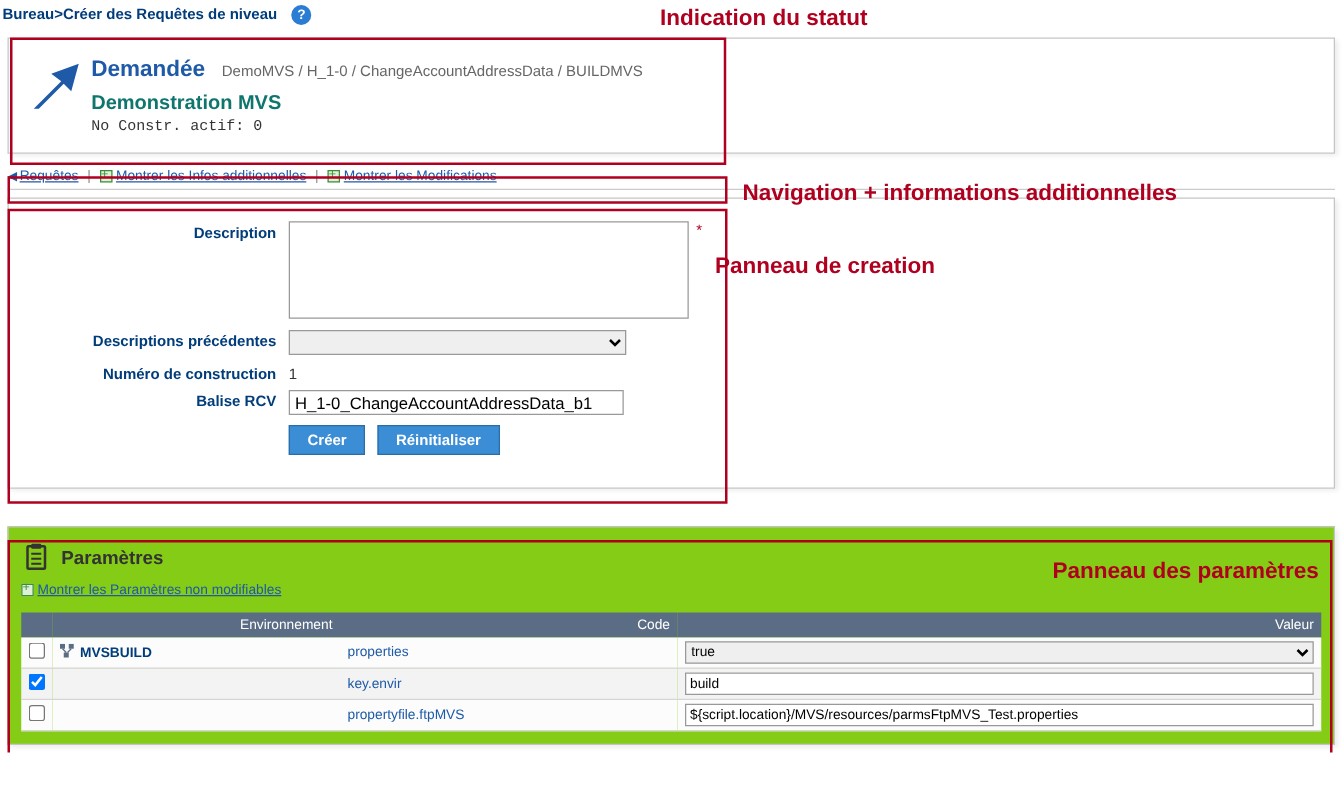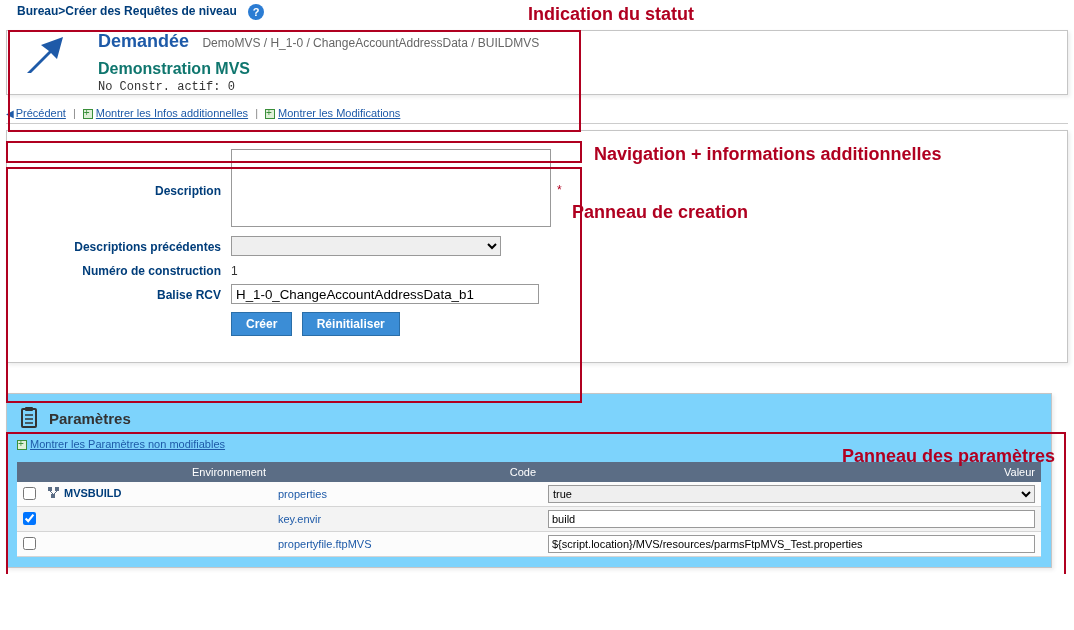--- a/index.html
+++ b/index.html
@@ -1,43 +1,43 @@
 <!DOCTYPE html>
 <html><head>
 <meta charset="utf-8">
 <style>
 * { box-sizing: border-box; margin: 0; padding: 0; }
 body { font-family: Arial, Helvetica, sans-serif; font-size: 12px; color: #333; background: #fff; width: 1074px; }
-.breadcrumb { padding: 4px 17px; font-size: 12px; font-weight: bold; color: #003d7a; }
+.breadcrumb { padding: 4px 2px; font-size: 12px; font-weight: bold; color: #003d7a; }
 .breadcrumb a { color: #003d7a; text-decoration: none; }
 .help-icon { display: inline-block; width: 16px; height: 16px; background: #2b7cd3; color: #fff; border-radius: 50%; text-align: center; line-height: 16px; font-size: 11px; margin-left: 8px; vertical-align: middle; }
 .annotation { position: absolute; color: #b00020; font-weight: bold; font-size: 18px; pointer-events: none; }
 .red-box { border: 2px solid #b00020; position: absolute; pointer-events: none; }
 .container { position: relative; }
-.status-panel { border: 1px solid #c5c5c5; background: #fff; margin: 6px 6px 0 6px; padding: 0 14px; display: flex; align-items: flex-start; gap: 29px; box-shadow: 2px 2px 4px rgba(0,0,0,0.08); }
+.status-panel { border: 1px solid #c5c5c5; background: #fff; margin: 6px 6px 0 6px; padding: 14px 14px; display: flex; align-items: flex-start; gap: 4px; box-shadow: 2px 2px 4px rgba(0,0,0,0.08); }
 .status-icon { width: 48px; height: 48px; }
 .status-text .title { font-size: 18px; font-weight: bold; color: #1e5aa8; display: inline-block; }
 .status-text .path { font-size: 12px; color: #666; margin-left: 10px; }
 .status-text .sub { font-size: 16px; font-weight: bold; color: #0f766e; margin-top: 8px; }
 .status-text .constr { font-size: 12px; color: #333; margin-top: 2px; font-family: Liberation Mono, monospace; }
 .nav-links { margin: 8px 6px 0 6px; padding: 4px 0; border-bottom: 1px solid #ccc; font-size: 11px; }
 .nav-links a { color: #1e5aa8; text-decoration: underline; }
 .nav-links .sep { color: #888; margin: 0 4px; }
 .form-panel { border: 1px solid #c5c5c5; background: #fff; margin: 6px 6px 0 6px; padding: 18px 14px 26px 14px; box-shadow: 2px 2px 4px rgba(0,0,0,0.08); }
-.form-row { display: flex; align-items: center; margin-bottom: 6px; }
+.form-row { display: flex; align-items: flex-start; margin-bottom: 6px; }
 .form-row label { width: 210px; text-align: right; font-weight: bold; color: #003d7a; padding-right: 10px; padding-top: 2px; }
 .form-row .field { flex: 0 0 auto; }
 textarea.desc { width: 320px; height: 78px; border: 1px solid #999; resize: none; font-family: inherit; }
 .req { color: #b00020; margin-left: 6px; }
 select.prev { width: 270px; border: 1px solid #999; height: 20px; }
 .static-val { padding-top: 2px; }
-input.rcv { width: 308px; border: 1px solid #999; padding: 2px 4px; height: 20px; }
+input.rcv { width: 268px; border: 1px solid #999; padding: 2px 4px; height: 20px; }
 .btn-row { margin-left: 210px; margin-top: 8px; }
 .btn { background: #3b8dd6; color: #fff; border: 1px solid #2a6ea8; padding: 4px 14px; font-size: 12px; font-weight: bold; cursor: pointer; margin-right: 6px; }
-.params-panel { border: 1px solid #c5c5c5; background: #7dd3fc; margin: 30px 22px 6px 6px; padding: 12px 10px 10px 10px; box-shadow: 2px 2px 4px rgba(0,0,0,0.08); position: relative; }
+.params-panel { border: 1px solid #c5c5c5; background: #84cc16; margin: 30px 6px 6px 6px; padding: 12px 10px 10px 10px; box-shadow: 2px 2px 4px rgba(0,0,0,0.08); position: relative; }
 .params-header { display: flex; align-items: center; gap: 8px; margin-bottom: 8px; }
 .params-header .icon { width: 24px; height: 24px; }
 .params-header .title { font-size: 15px; font-weight: bold; color: #333; }
 .show-params { font-size: 11px; margin-bottom: 12px; }
 .show-params a { color: #1e5aa8; text-decoration: underline; }
 .params-table { width: 100%; border-collapse: collapse; font-size: 11px; }
 .params-table th { background: #5b6d85; color: #fff; text-align: right; padding: 4px 6px; font-weight: normal; }
 .params-table td { padding: 3px 6px; border-bottom: 1px solid #d5d5d5; }
 .params-table tr:nth-child(even) td { background: #f3f3f3; }
 .params-table tr:nth-child(odd) td { background: #fcfcfc; }
@@ -72,21 +72,21 @@
     <span class="title">Demandée</span>
     <span class="path">DemoMVS / H_1-0 / ChangeAccountAddressData / BUILDMVS</span>
     <div class="sub">Demonstration MVS</div>
     <div class="constr">
       <span>No Constr. actif:</span> <span>0</span>
     </div>
   </div>
 </div>
 
 <div class="nav-links">
-  <span class="back-arrow">◀</span><a>Précédent</a>
+  <span class="back-arrow">◀</span><a>Requêtes</a>
   <span class="sep">|</span>
   <span class="plus-icon"></span><a>Montrer les Infos additionnelles</a>
   <span class="sep">|</span>
   <span class="plus-icon"></span><a>Montrer les Modifications</a>
 </div>
 
 <div class="form-panel">
   <div class="form-row">
     <label>Description</label>
     <div class="field"><textarea class="desc" style=""></textarea></div>

